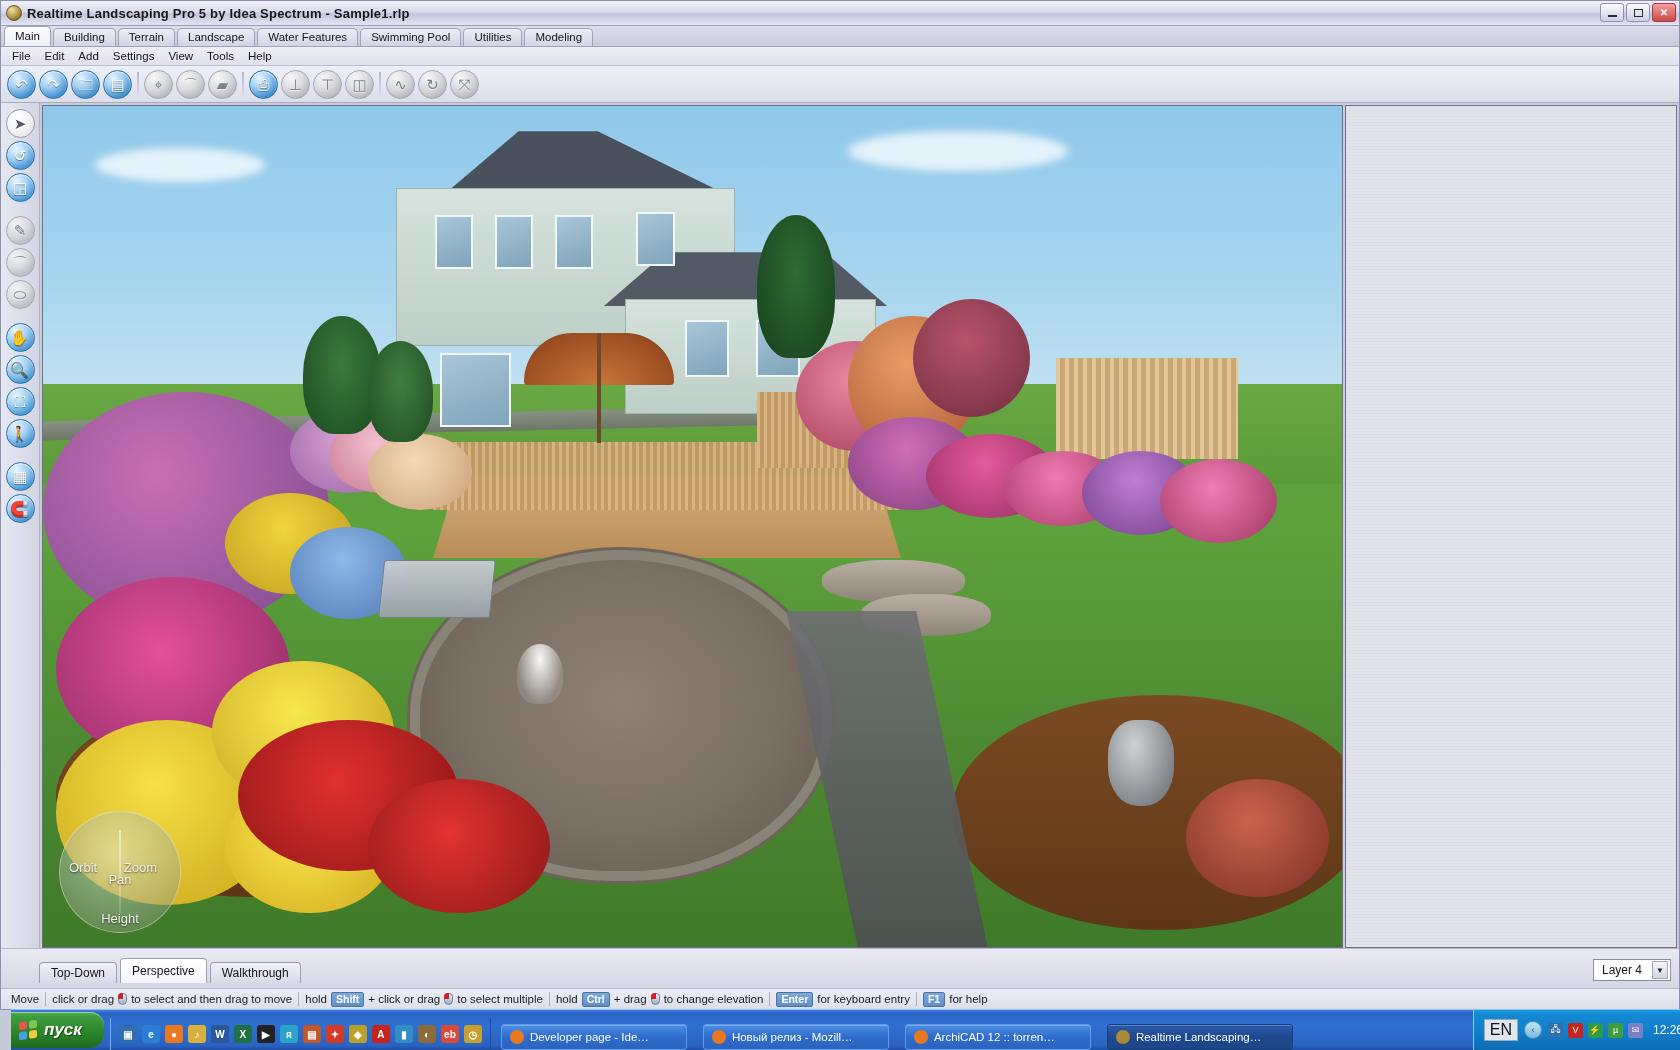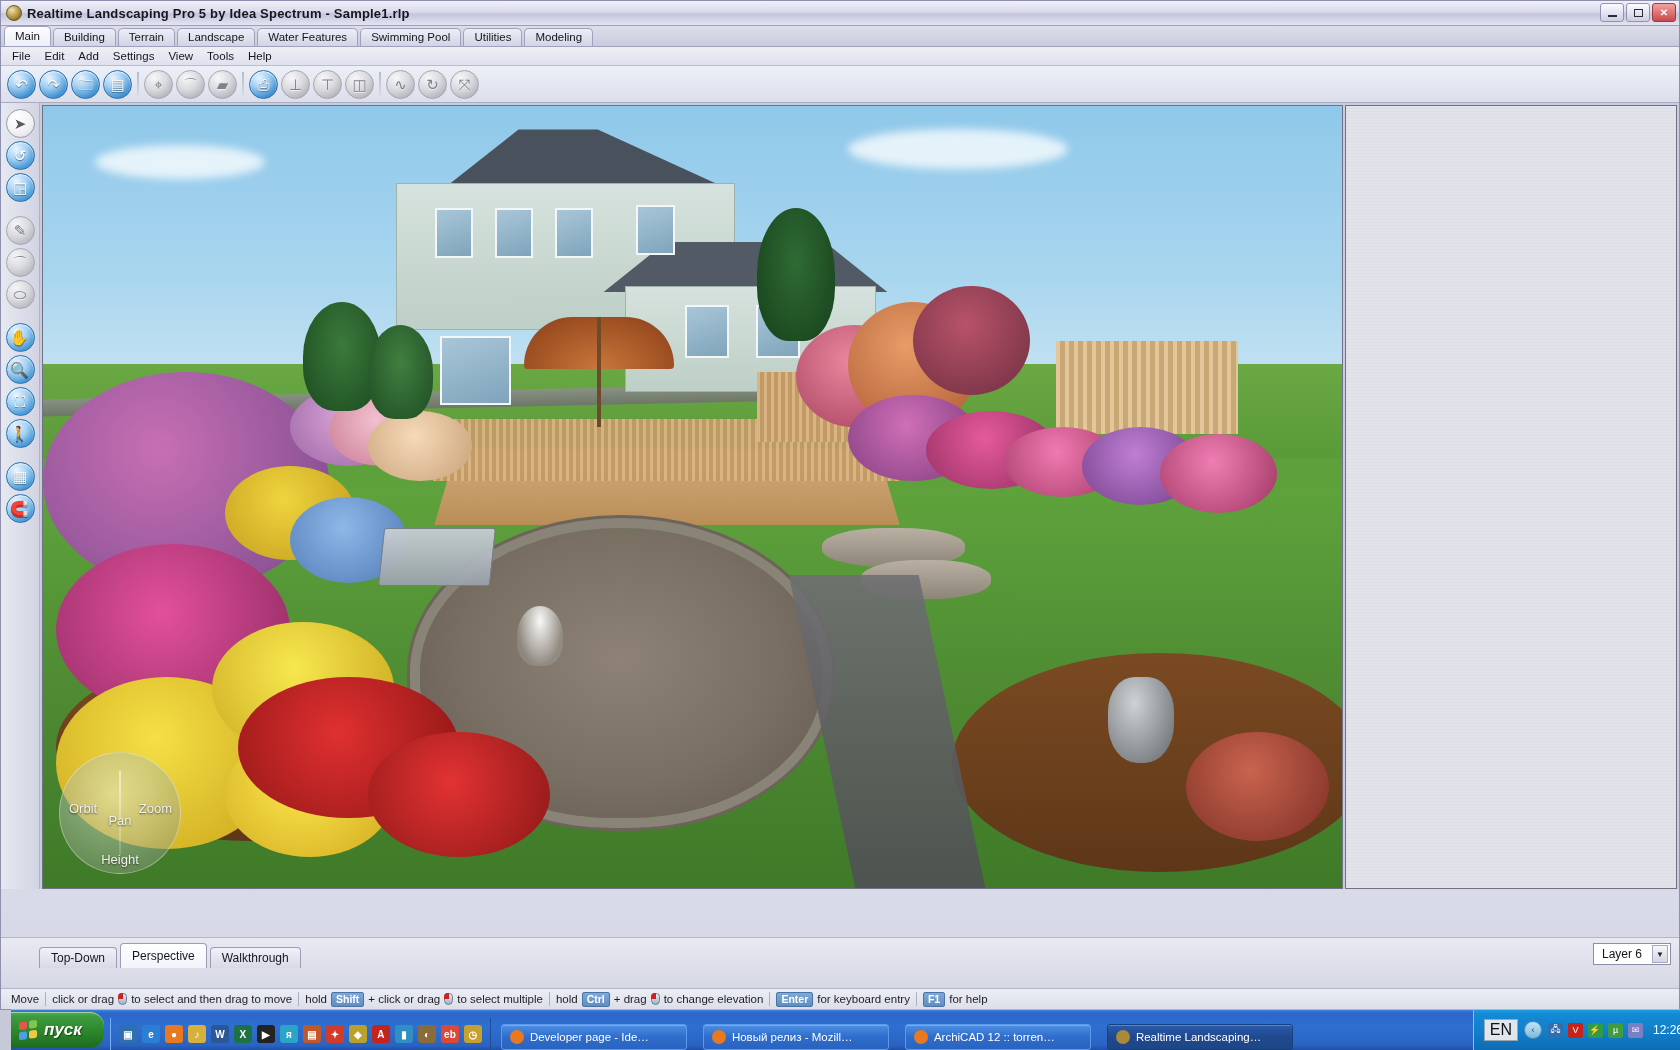--- a/index.html
+++ b/index.html
@@ -177,43 +177,42 @@
   #fountain{position:absolute;left:12%;top:66%;width:10px;height:10px;}
   #compass{
     position:absolute;left:16px;bottom:14px;width:120px;height:120px;border-radius:50%;
     background:radial-gradient(circle at 45% 35%,rgba(225,235,215,.55),rgba(110,125,100,.45));
     border:1px solid rgba(255,255,255,.35);
     color:#f2f2ea;font-size:13px;
     text-shadow:0 1px 2px rgba(0,0,0,.6);
   }
   #compass span{position:absolute;white-space:nowrap;}
   .cmp-orbit{left:9px;top:48px;}
-  .cmp-zoom{right:8px;top:48px;}
+  .cmp-zoom{right:23px;top:48px;}
   .cmp-pan{left:50%;top:60px;transform:translateX(-50%);}
   .cmp-height{left:50%;bottom:6px;transform:translateX(-50%);}
   #compass .needle{position:absolute;left:50%;top:18px;bottom:18px;width:2px;margin-left:-1px;
                    background:linear-gradient(rgba(255,255,255,.55),rgba(255,255,255,.15));}
 
   
   #right-panel{
     width:330px;flex:0 0 330px;
     margin:2px 2px 0 2px;
     border:1px solid #6f7287;
     background:
       repeating-linear-gradient(0deg,#e2e3ea 0 2px,#dcdde5 2px 3px),
       linear-gradient(#e4e5ec,#dcdde4);
   }
 
   
   #view-tab-bar{
-    height:34px;flex:0 0 34px;display:flex;align-items:center;
+    height:34px;flex:0 0 34px;display:flex;align-items:flex-end;
     background:linear-gradient(#e8e9f2,#d5d7e4);
     border-top:1px solid #b3b6ca;
-    padding:0 8px 16px 38px;
-    margin-top:48px;
+    padding:0 8px 5px 38px;
   }
   .vtab{
     height:21px;line-height:20px;padding:0 11px;margin-right:3px;
     border:1px solid #9a9db5;border-bottom:none;border-radius:4px 4px 0 0;
     background:linear-gradient(#f0f1f8,#d7d9e7);
     font-size:12px;color:#16161c;box-sizing:border-box;
   }
   .vtab.active{
     background:linear-gradient(#ffffff,#f3f4fa);
     height:25px;line-height:24px;font-weight:normal;
@@ -518,21 +517,21 @@
     <div id="right-panel"></div>
   </div>
 
   <div id="view-tab-bar">
     <div id="view-tabs" style="display:flex;align-items:flex-end;">
         <div class="vtab">Top-Down</div>
         <div class="vtab active">Perspective</div>
         <div class="vtab">Walkthrough</div>
       </div>
     <div id="layer-select">
-      <span>Layer 6</span>
+      <span>Layer 4</span>
       <span class="arrow">▼</span>
     </div>
   </div>
 
   <div id="status-bar">
     <div class="st-cell">Move</div>
     <div class="st-div"></div>
     <div id="status-hints" style="display:flex;align-items:center;">
         <div class="st-cell">
           <span>click or drag</span>

